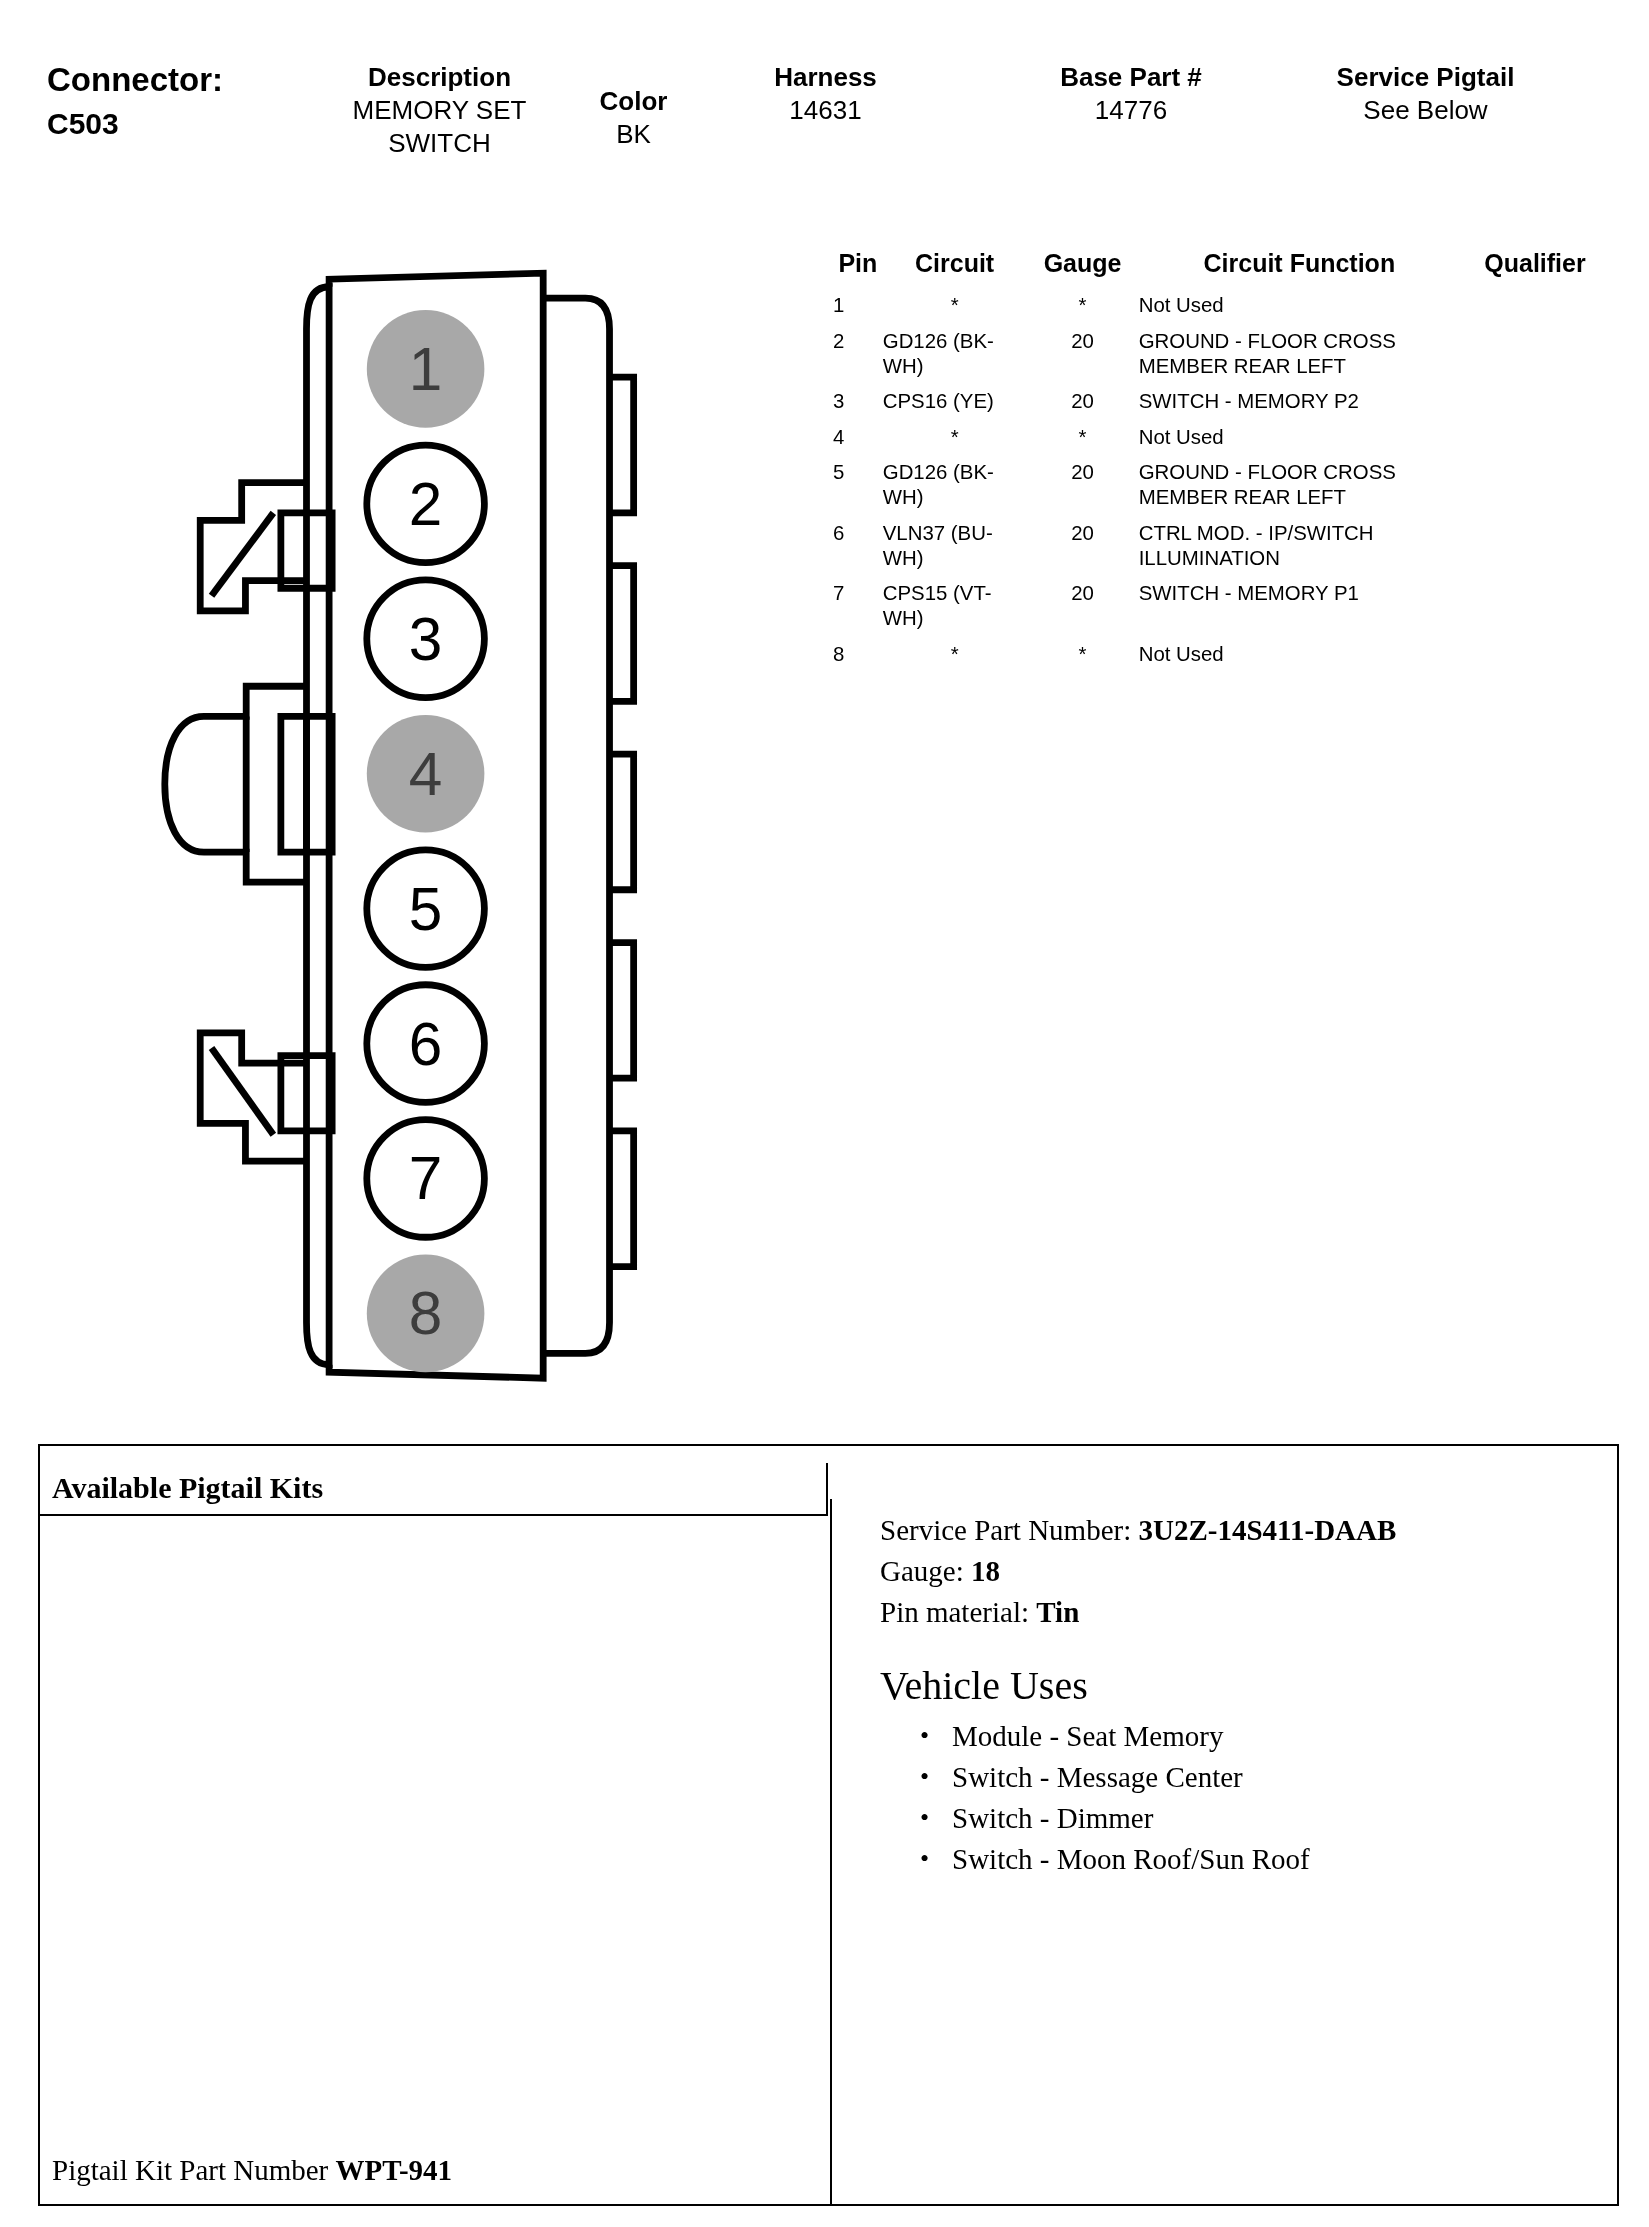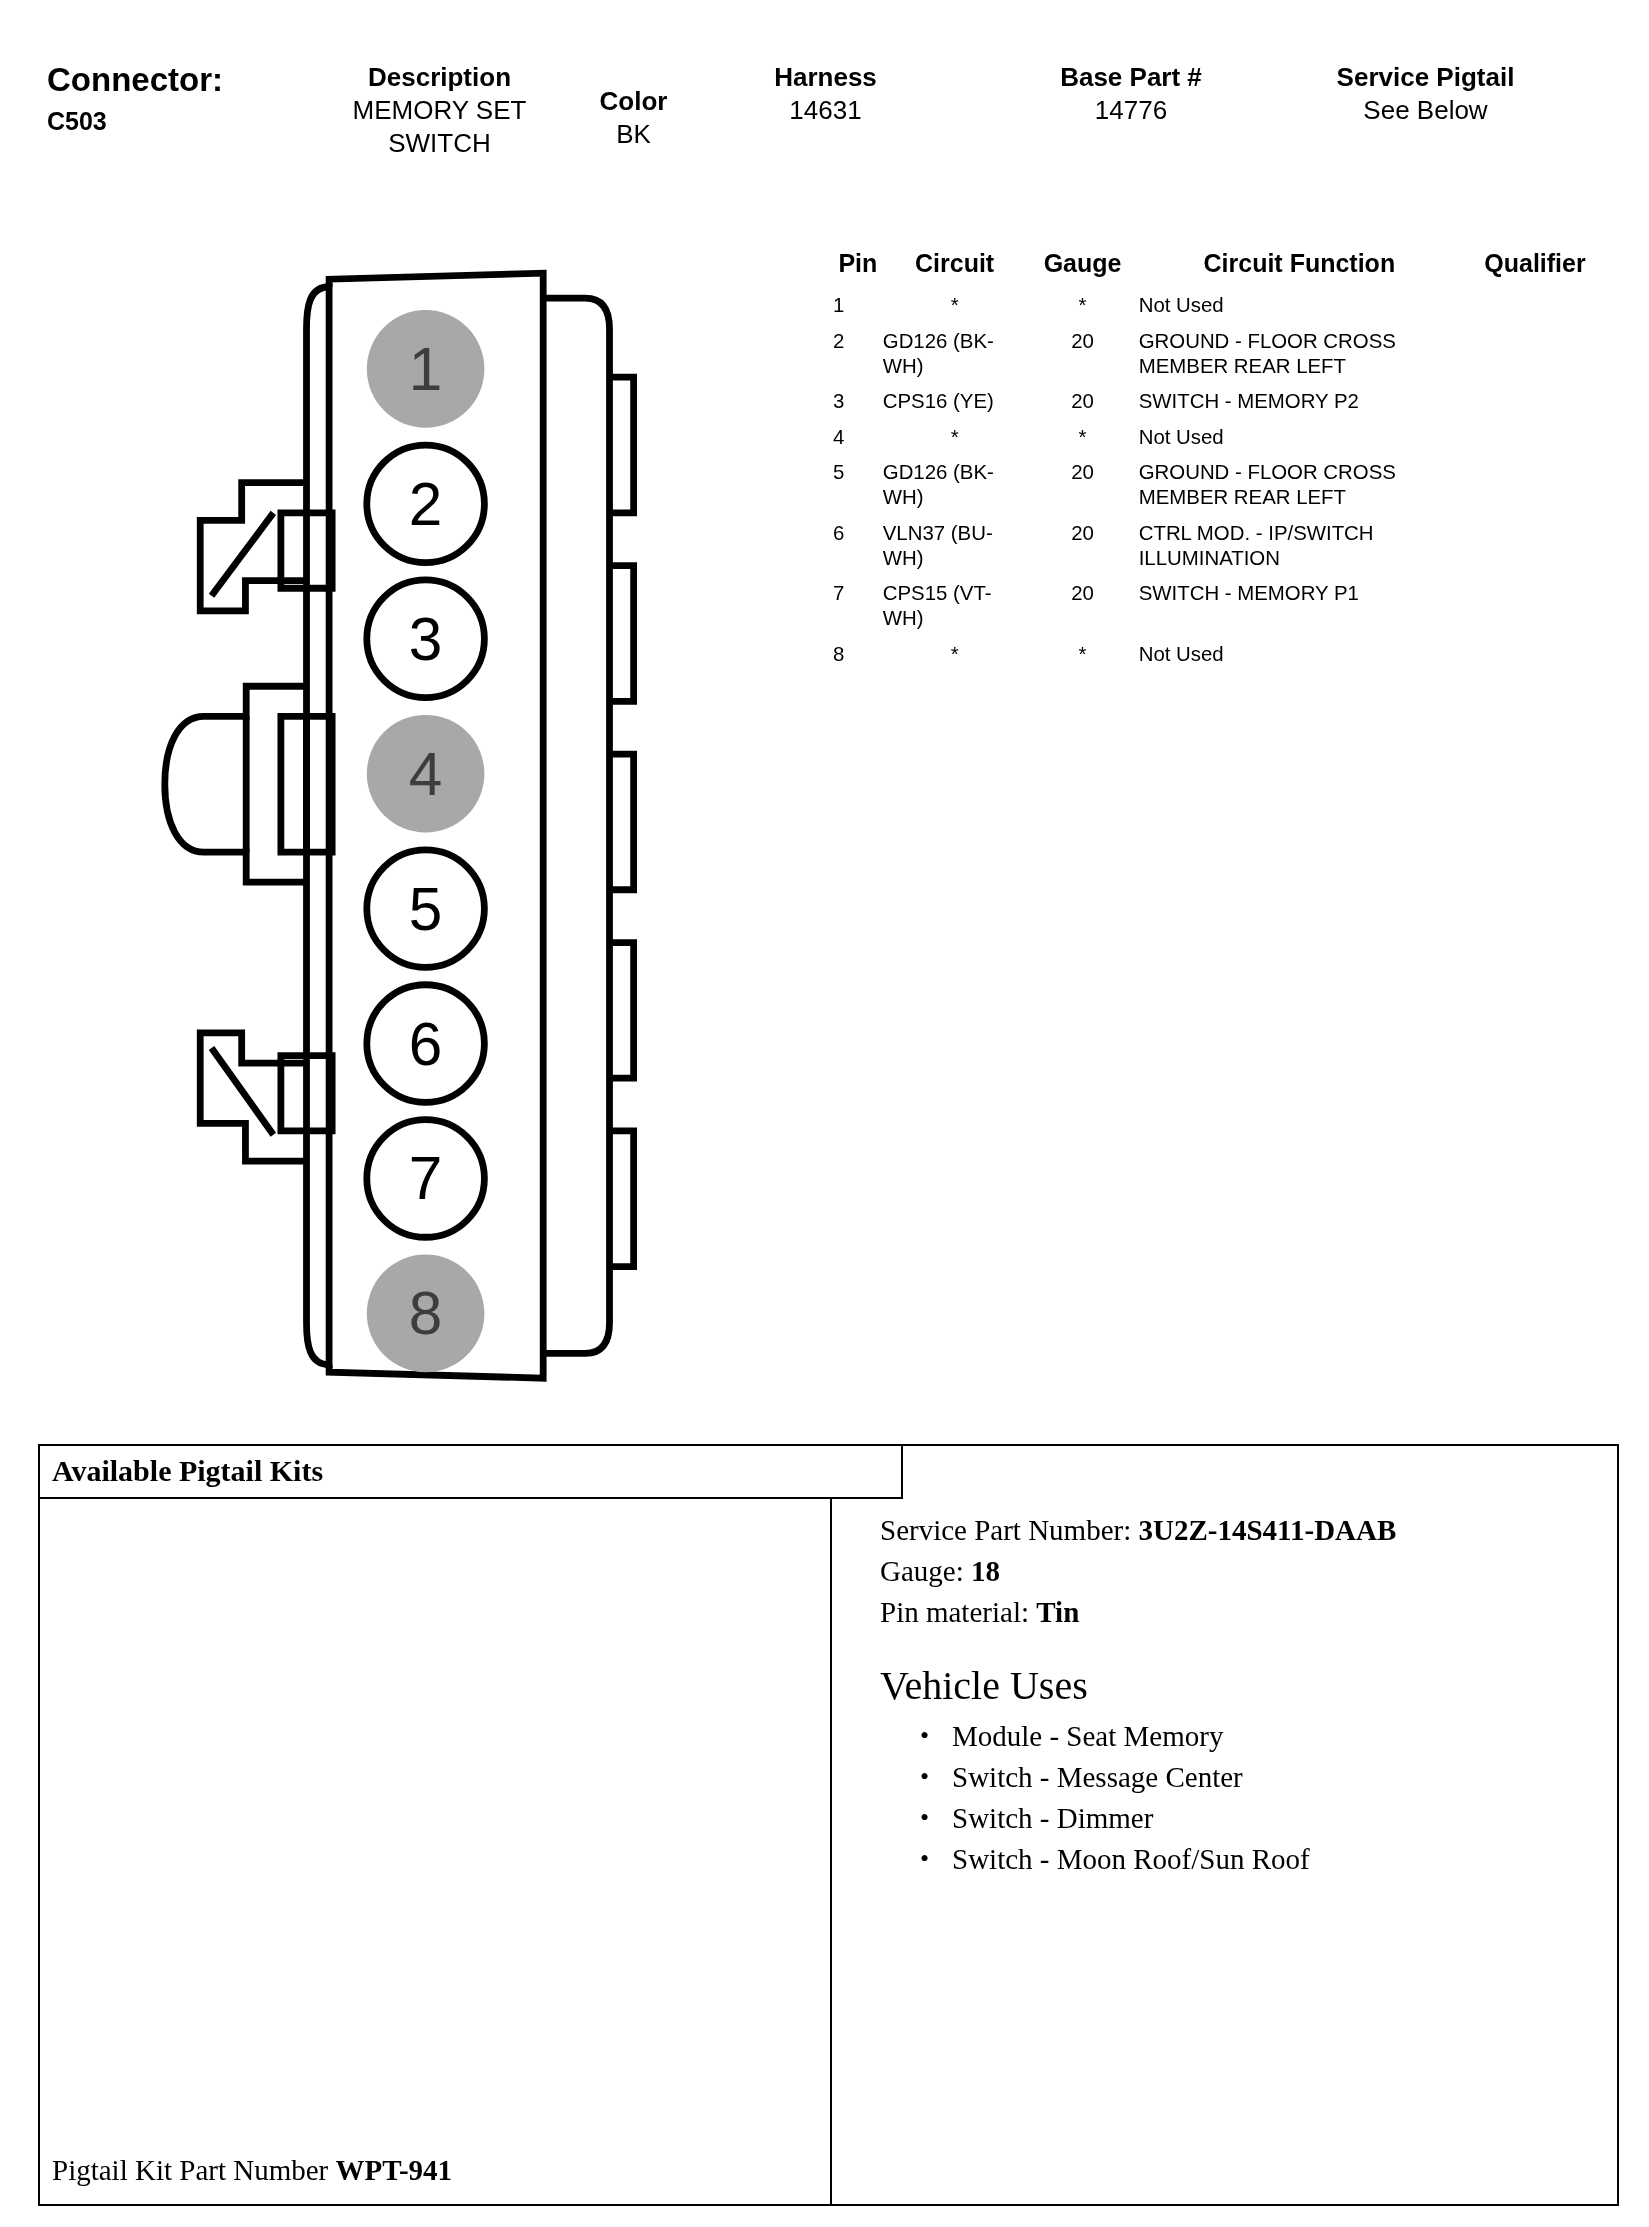--- a/index.html
+++ b/index.html
@@ -29,21 +29,21 @@
     left: 47px;
     top: 13.6px;
     font-size: 33px;
     font-weight: bold;
     white-space: nowrap;
   }
   .hdr-connector-value {
     position: absolute;
     left: 47px;
     top: 60px;
-    font-size: 25px;
+    font-size: 30px;
     font-weight: bold;
     white-space: nowrap;
   }
   .hdr-col {
     position: absolute;
     text-align: center;
   }
   .hdr-col .hdr-title {
     font-size: 26px;
     font-weight: bold;
@@ -114,22 +114,22 @@
     left: 38px;
     top: 1444px;
     width: 1581px;
     height: 762px;
     border: 2.3px solid #000;
     box-sizing: border-box;
   }
   .pigtail-title-cell {
     position: absolute;
     left: 0;
-    top: 0;
-    width: 863px;
+    top: 17px;
+    width: 788px;
     height: 53px;
     border-right: 2.3px solid #000;
     border-bottom: 2.3px solid #000;
     box-sizing: border-box;
   }
   .pigtail-title {
     position: absolute;
     left: 12px;
     top: 7.5px;
     font-family: "Liberation Serif", serif;

